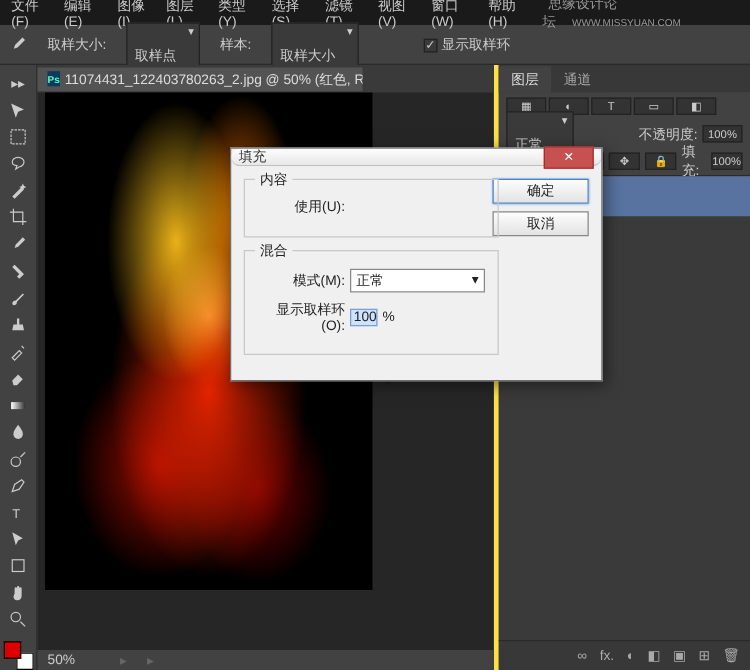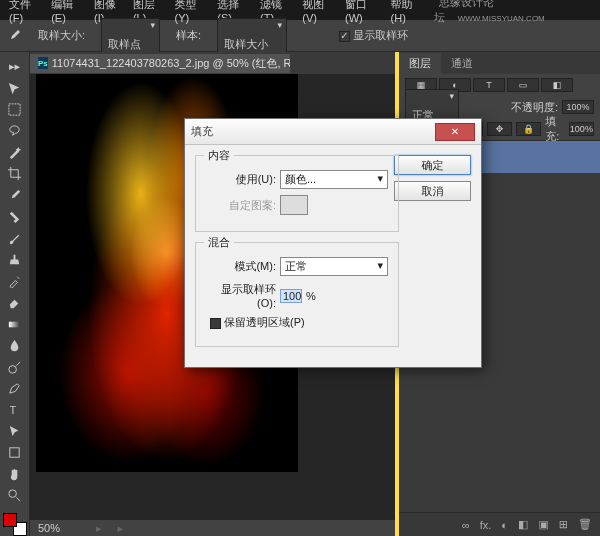--- a/index.html
+++ b/index.html
@@ -48,21 +48,21 @@
 .layerhead { background:#424242; border-bottom:1px solid #2a2a2a; }
 .layerlist { flex:1; background:#3a3a3a; }
 .layer { height:32px; background:#5873a0; display:flex; align-items:center; padding:0 6px; gap:6px; }
 .layer .eye { width:14px; height:14px; }
 .layer .thumb { width:26px; height:22px; background:#000; border:1px solid #888; }
 .layer .name { color:#eee; }
 .pfoot { height:24px; background:#383838; border-top:1px solid #2a2a2a; display:flex; align-items:center; justify-content:flex-end; gap:10px; padding:0 8px; color:#aaa; }
 .pfoot span { font-size:11px; }
 
 .dialog { position:absolute; top:118px; left:184px; width:298px; background:#f0f0f0; border:1px solid #707070; box-shadow:3px 3px 12px rgba(0,0,0,.5); z-index:20; }
-.dlg-titlebar { height:26px; background:linear-gradient(#fdfdfd,#e8e8e8); display:flex; align-items:center; padding:0 6px; border-bottom:1px solid #c0c0c0; }
+.dlg-titlebar { height:14px; background:linear-gradient(#fdfdfd,#e8e8e8); display:flex; align-items:center; padding:0 6px; border-bottom:1px solid #c0c0c0;border-radius:12px; }
 .dlg-titlebar .title { flex:1; color:#333; }
 .dlg-close { width:40px; height:18px; background:#c75050; color:#fff; display:flex; align-items:center; justify-content:center; font-size:10px; border:1px solid #a03030; }
 .dlg-body { padding:10px; color:#222; position:relative; }
 .fieldset { border:1px solid #c8c8c8; padding:8px 10px 10px; margin-bottom:10px; position:relative; }
 .fieldset .legend { position:absolute; top:-8px; left:8px; background:#f0f0f0; padding:0 4px; }
 .frow { display:flex; align-items:center; margin:6px 0; gap:4px; }
 .frow label { width:70px; text-align:right; }
 .frow .sel { flex:1; border:1px solid #888; background:#fff; padding:1px 4px; position:relative; }
 .frow .sel::after { content:"▾"; position:absolute; right:4px; top:1px; }
 .frow .patbox { width:28px; height:20px; border:1px solid #888; background:#ddd; }
@@ -298,36 +298,28 @@
   </div>
   <div class="dlg-body">
     <div class="dlg-btns">
       <div class="dlg-btn primary">确定</div>
       <div class="dlg-btn">取消</div>
     </div>
     <div class="fieldset" style="margin-right:72px">
       <span class="legend">内容</span>
       <div class="frow">
         <label>使用(U):</label>
-        <div class="sel">颜色...</div>
-      </div>
-      <div class="frow disabled">
-        <label>自定图案:</label>
-        <div class="patbox"></div>
       </div>
     </div>
     <div class="fieldset" style="margin-right:72px">
       <span class="legend">混合</span>
       <div class="frow">
         <label>模式(M):</label>
         <div class="sel">正常</div>
       </div>
       <div class="frow">
         <label>显示取样环(O):</label>
         <span class="num">100</span>
         <span>%</span>
       </div>
-      <div class="frow" style="margin-left:4px">
-        <span><span class="cbox"></span><span>保留透明区域(P)</span></span>
-      </div>
     </div>
   </div>
 </div>
 
 </body></html>

